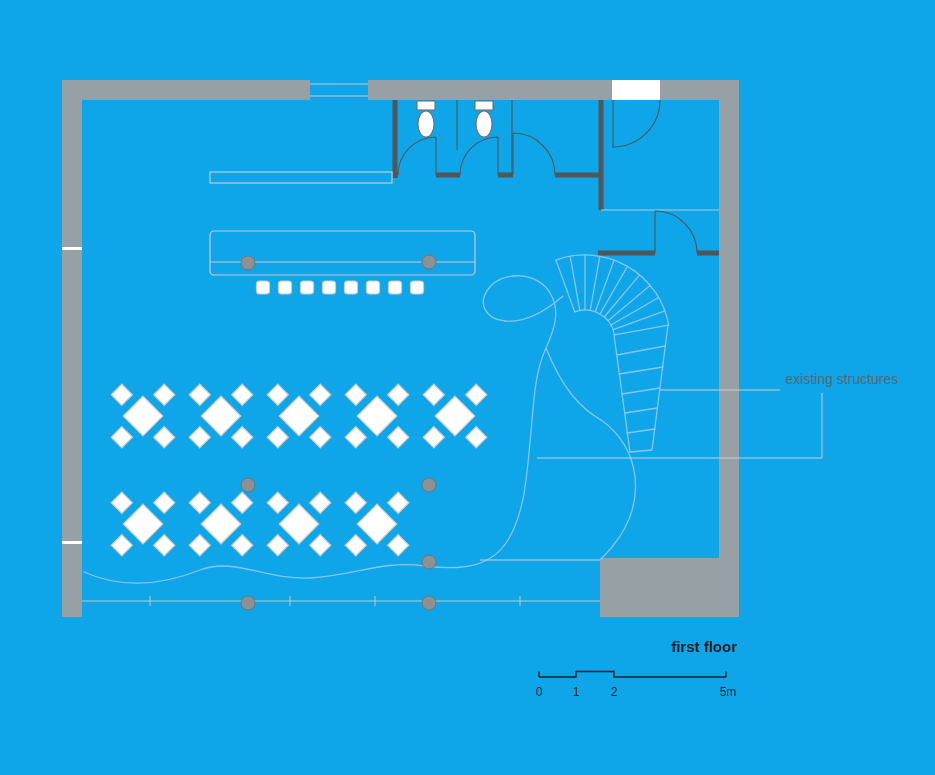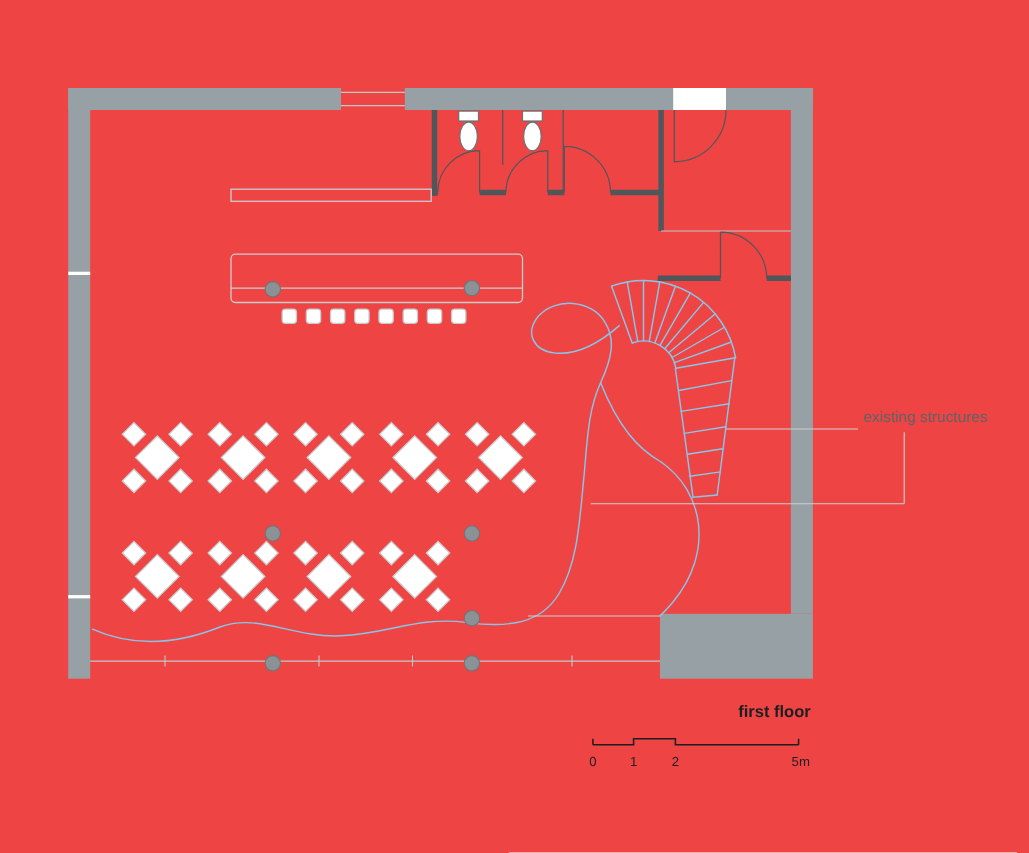--- a/index.html
+++ b/index.html
@@ -1,17 +1,17 @@
 <!DOCTYPE html>
 <html style="--wall: #96a0a5; --iwall: #4f575b; --furniture: #c7cccf; --blue: #87c6ea; --column: #8b9194; --leader: #cbcfd1; --ink: #1c1f21; --muted: #5d6366;"><head>
 <meta charset="utf-8">
 <style>
   html,body{margin:0;padding:0;background:#ffffff;}
   body{width:935px;height:775px;overflow:hidden;font-family:"Liberation Sans",sans-serif;}
-  .page{position:relative;width:935px;height:775px;background:#ef4444;}
+  .page{position:relative;width:935px;height:775px;background:#0ea5e9;}
   svg{display:block;}
 
   .wall{fill:var(--wall,#96a0a5);stroke:none;}
   .gapfill{fill:#ffffff;stroke:none;}
   .iwall{stroke:var(--iwall,#4f575b);stroke-width:5;fill:none;}
   .iwall2{stroke:var(--iwall,#4f575b);stroke-width:1.1;fill:none;}
   .furn{fill:#ffffff;stroke:var(--furniture,#c7cccf);stroke-width:1.2;}
   .furnl{fill:none;stroke:var(--furniture,#c7cccf);stroke-width:1.2;}
   .fixture{fill:#ffffff;stroke:#6a7174;stroke-width:1.1;}
   .blue{fill:none;stroke:var(--blue,#87c6ea);stroke-width:1.3;stroke-linecap:round;}

